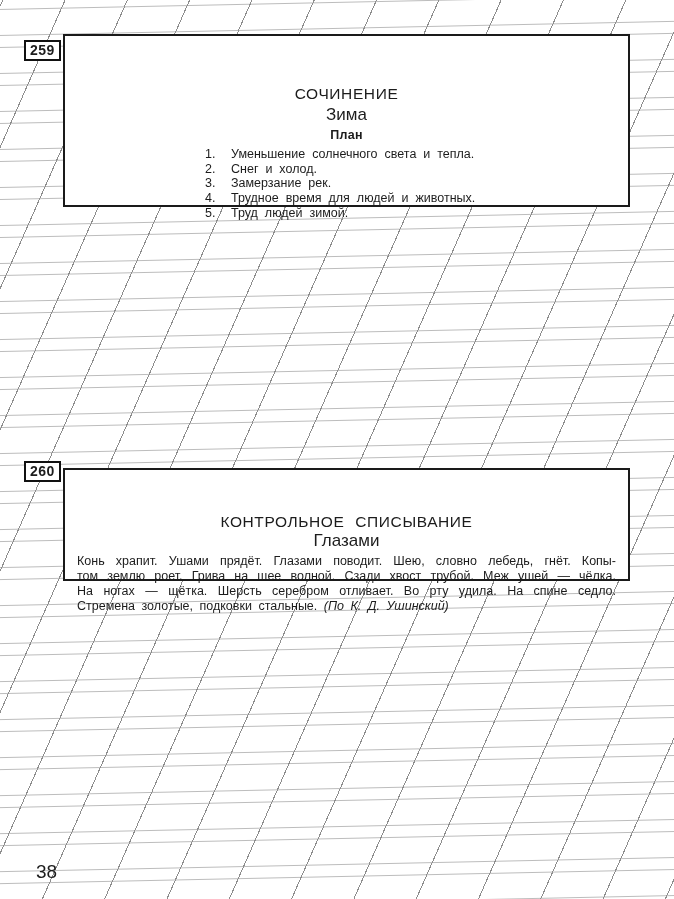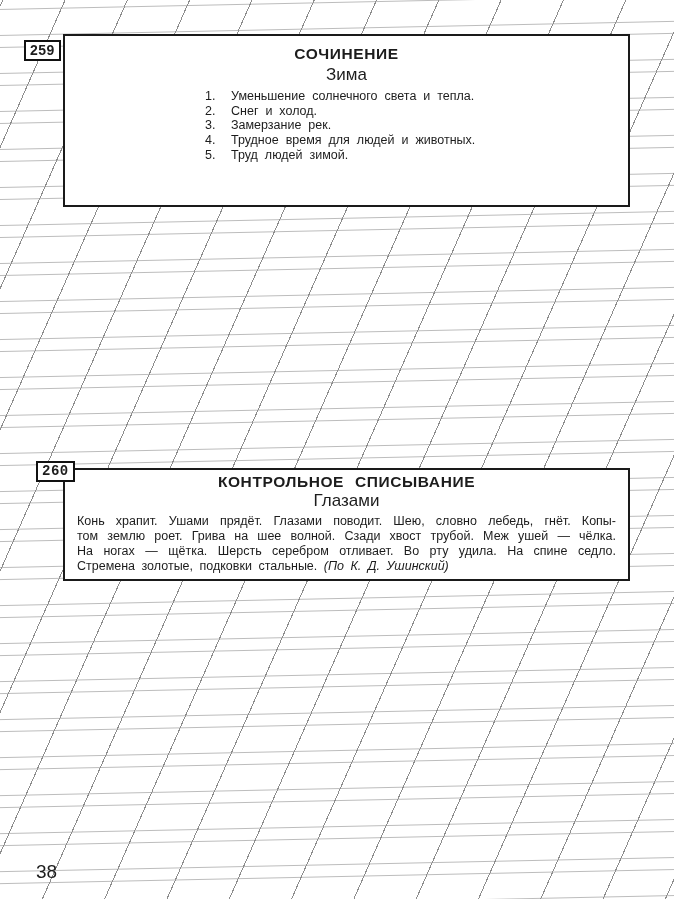--- a/index.html
+++ b/index.html
@@ -48,30 +48,31 @@
     background: #ffffff;
     border: 2px solid #111111;
     font-weight: bold;
     font-size: 14px;
     line-height: 17px;
     padding: 0 4px;
     z-index: 2;
     letter-spacing: 0.5px;
   }
   #badge-259 { left: 24px; top: 40px; }
-  #badge-260 { left: 36px; top: 461px; font-family: Liberation Mono, monospace; }
+  #badge-260 { left: 24px; top: 461px; }
 
   .ex-title {
     text-align: center;
-    font-weight: bold;
+    font-weight: normal;
     font-size: 15.5px;
     line-height: 18px;
     letter-spacing: 0.6px;
     word-spacing: 6px;
     padding-top: 9px;
+    margin-top: 40px;
   }
   .ex-sub {
     text-align: center;
     font-size: 17px;
     line-height: 20px;
     margin-top: 2px;
   }
   .plan-head {
     text-align: center;
     font-weight: bold;
@@ -124,20 +125,21 @@
 </head>
 <body>
 
 <div class="ruling"></div>
 
 <div class="badge" id="badge-259">259</div>
 
 <div class="ex-box" id="box-259">
   <div class="ex-title">СОЧИНЕНИЕ</div>
   <div class="ex-sub">Зима</div>
+  <div class="plan-head">План</div>
   <div class="plan-list">
     <div class="plan-item">
       <span class="num">1.</span>
       <span class="txt">Уменьшение солнечного света и тепла.</span>
     </div>
     <div class="plan-item">
       <span class="num">2.</span>
       <span class="txt">Снег и холод.</span>
     </div>
     <div class="plan-item">

